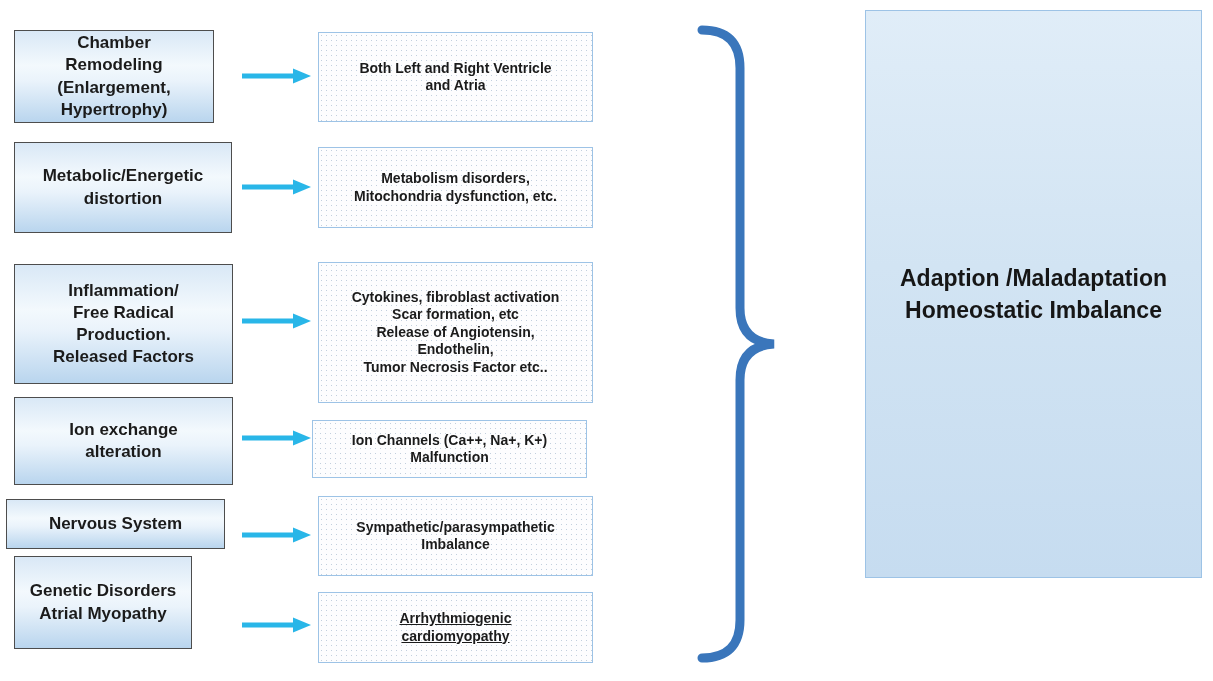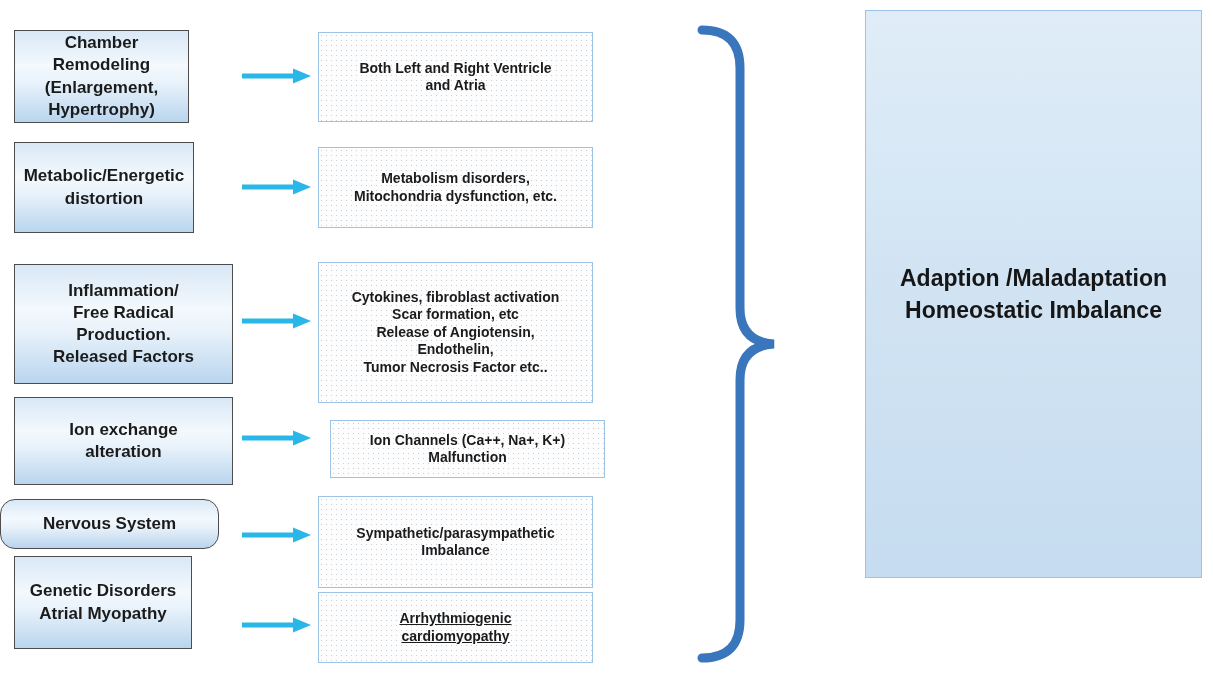--- a/index.html
+++ b/index.html
@@ -53,36 +53,36 @@
   }
 
   .arrow { position: absolute; overflow: visible; }
   .brace { position: absolute; overflow: visible; }
 </style>
 </head>
 <body>
 
 <div class="canvas">
 
-  <div class="box cause" style="left:14px; top:30px; width:175px; height:93px;">
+  <div class="box cause" style="left:14px; top:30px; width:200px; height:93px;">
     <span>Chamber
 Remodeling
 (Enlargement,
 Hypertrophy)</span>
   </div>
   <svg class="arrow" style="left:240px; top:67px;" width="72" height="18" viewBox="0 0 72 18">
     <line x1="2" y1="9" x2="55" y2="9" stroke="#29b6e8" stroke-width="5"></line>
     <polygon points="53,1.5 71,9 53,16.5" fill="#29b6e8"></polygon>
   </svg>
   <div class="box effect" style="left:318px; top:32px; width:275px; height:90px;">
     <span>Both Left and Right Ventricle
 and Atria</span>
   </div>
 
-  <div class="box cause" style="left:14px; top:142px; width:180px; height:91px;">
+  <div class="box cause" style="left:14px; top:142px; width:218px; height:91px;">
     <span>Metabolic/Energetic
 distortion</span>
   </div>
   <svg class="arrow" style="left:240px; top:178px;" width="72" height="18" viewBox="0 0 72 18">
     <line x1="2" y1="9" x2="55" y2="9" stroke="#29b6e8" stroke-width="5"></line>
     <polygon points="53,1.5 71,9 53,16.5" fill="#29b6e8"></polygon>
   </svg>
   <div class="box cause" style="left:14px; top:264px; width:219px; height:120px;">
     <span>Inflammation/
 Free Radical
@@ -107,33 +107,33 @@
     <span>Cytokines, fibroblast activation
 Scar formation, etc
 Release of Angiotensin,
 Endothelin,
 Tumor Necrosis Factor etc..</span>
   </div>
   <svg class="arrow" style="left:240px; top:429px;" width="72" height="18" viewBox="0 0 72 18">
     <line x1="2" y1="9" x2="55" y2="9" stroke="#29b6e8" stroke-width="5"></line>
     <polygon points="53,1.5 71,9 53,16.5" fill="#29b6e8"></polygon>
   </svg>
-  <div class="box effect" style="left:330px; top:420px; width:275px; height:58px;">
+  <div class="box effect" style="left:312px; top:420px; width:275px; height:58px;">
     <span>Ion Channels (Ca++, Na+, K+)
 Malfunction</span>
   </div>
 
-  <div class="box cause" style="left:0; top:499px; width:219px; height:50px;border-radius:15px;">
+  <div class="box cause" style="left:6px; top:499px; width:219px; height:50px;">
     <span>Nervous System</span>
   </div>
   <svg class="arrow" style="left:240px; top:526px;" width="72" height="18" viewBox="0 0 72 18">
     <line x1="2" y1="9" x2="55" y2="9" stroke="#29b6e8" stroke-width="5"></line>
     <polygon points="53,1.5 71,9 53,16.5" fill="#29b6e8"></polygon>
   </svg>
-  <div class="box effect" style="left:318px; top:496px; width:275px; height:92px;justify-content:center;">
+  <div class="box effect" style="left:318px; top:496px; width:275px; height:80px;justify-content:center;">
     <span>Sympathetic/parasympathetic
 Imbalance</span>
   </div>
 
   <div class="box cause" style="left:14px; top:556px; width:178px; height:93px;">
     <span>Genetic Disorders
 Atrial Myopathy</span>
   </div>
   <svg class="arrow" style="left:240px; top:616px;" width="72" height="18" viewBox="0 0 72 18">
     <line x1="2" y1="9" x2="55" y2="9" stroke="#29b6e8" stroke-width="5"></line>

